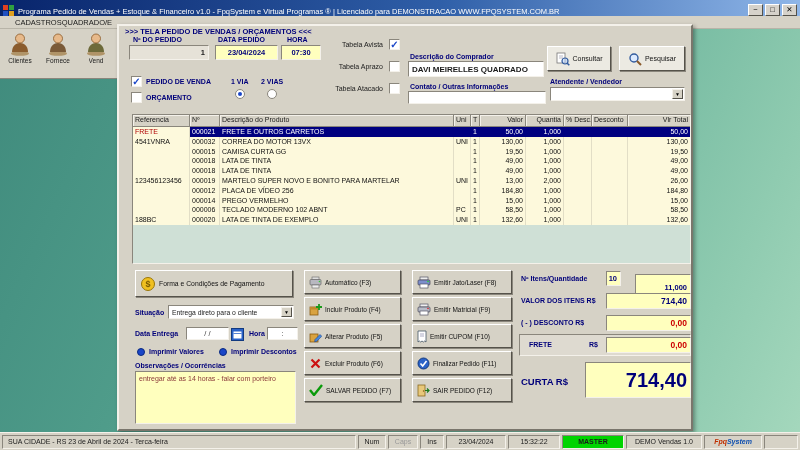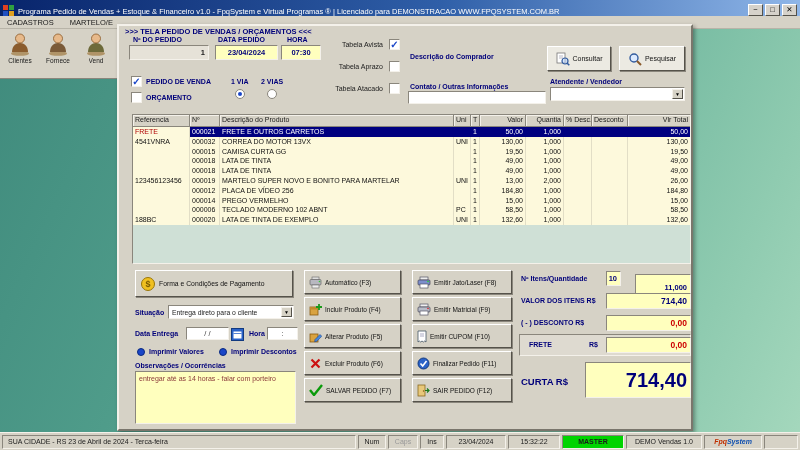--- a/index.html
+++ b/index.html
@@ -13,21 +13,21 @@
     background:linear-gradient(to right,#08246b,#2f5fa8 55%,#8fb6e8);
     display:flex; align-items:flex-end; padding:0 3px; }
   .app-icon { width:11px; height:11px; margin-right:4px; flex:none; }
   .title-text { color:#fff; font-size:7.5px; white-space:nowrap; overflow:hidden; flex:1; }
   .win-btn { width:15px; height:12px; background:#d6d2ca; border:1px solid;
     border-color:#fff #55524a #55524a #fff; font-size:7.5px; line-height:10px;
     text-align:center; margin-left:2px; color:#000; flex:none; }
 
   
   .menubar { position:absolute; top:16px; left:0; width:800px; height:13px; background:#d6d2c6;
-    border-bottom:1px solid #b8b4a8; display:flex; gap:16px; padding:0 7px; align-items:center;
+    border-bottom:1px solid #b8b4a8; display:flex; padding:0 15px; align-items:center;
     font-size:7.5px; color:#1a1a1a; }
   .toolbar { position:absolute; top:29px; left:0; width:118px; height:50px; background:#d6d2c6;
     border-bottom:1px solid #8a867c; border-right:1px solid #8a867c; display:flex; padding:2px 2px; gap:2px; }
   .tool-btn { width:36px; height:44px; display:flex; flex-direction:column; align-items:center;
     font-size:6.5px; color:#1a1a1a; padding-top:1px; }
   .tool-btn svg { flex:none; }
   .tool-label { margin-top:1px; white-space:nowrap; overflow:hidden; max-width:36px; }
 
   
   .dialog { position:absolute; left:117px; top:24px; width:576px; height:407px; background:#d6d2c6;
@@ -120,21 +120,21 @@
         <rect x="6" y="6" width="5" height="5" fill="#e0a020"></rect>
       </svg>
     <span class="title-text">Programa Pedido de Vendas + Estoque &amp; Financeiro v1.0 - FpqSystem e Virtual Programas ® | Licenciado para  DEMONSTRACAO WWW.FPQSYSTEM.COM.BR</span>
     <span class="win-btn">−</span>
     <span class="win-btn">□</span>
     <span class="win-btn">✕</span>
   </div>
 
   <div class="menubar">
     <span>CADASTROS</span>
-    <span>MARTELO/E</span>
+    <span>QUADRADO/E</span>
   </div>
 
   <div class="toolbar">
     <div class="tool-btn">
       <svg width="22" height="24" viewBox="0 0 22 24">
           <ellipse cx="11" cy="21.5" rx="9" ry="2.3" fill="#b09468"></ellipse>
           <path d="M3 20c0-6 4-9 8-9s8 3 8 9z" fill="#8a5c2e"></path>
           <circle cx="11" cy="6.5" r="4.5" fill="#e7b98a" stroke="#8a5a2a" stroke-width="0.8"></circle>
         </svg>
       <span class="tool-label">Clientes</span>
@@ -177,20 +177,21 @@
     <span class="chk checked" style="left:12px;top:50px"></span>
     <span class="lbl" style="left:27px;top:52px">PEDIDO DE VENDA</span>
     <span class="lbl" style="left:112px;top:52px">1 VIA</span>
     <span class="lbl" style="left:142px;top:52px">2 VIAS</span>
     <span class="radio selected" style="left:116px;top:63px"></span>
     <span class="radio" style="left:148px;top:63px"></span>
     <span class="chk" style="left:12px;top:66px"></span>
     <span class="lbl" style="left:27px;top:68px">ORÇAMENTO</span>
 
     <span class="lbl" style="left:291px;top:27px">Descrição do Comprador</span>
+    <div class="field" style="left:289px;top:35px;width:136px;height:16px;font-weight:bold;font-size:8px">DAVI MEIRELLES QUADRADO</div>
     <div class="btn3 lt" style="left:428px;top:20px;width:64px;height:25px">
       <svg width="14" height="14" viewBox="0 0 14 14">
           <rect x="1" y="1" width="8" height="10" fill="#fff" stroke="#777" stroke-width="0.8"></rect>
           <line x1="3" y1="4" x2="7" y2="4" stroke="#99a" stroke-width="0.7"></line>
           <line x1="3" y1="6" x2="7" y2="6" stroke="#99a" stroke-width="0.7"></line>
           <circle cx="9" cy="9" r="3" fill="rgba(180,210,255,.5)" stroke="#335c9e" stroke-width="1.2"></circle>
           <line x1="11" y1="11" x2="13.3" y2="13.3" stroke="#335c9e" stroke-width="1.6"></line>
         </svg>
       <span>Consultar</span>
     </div>

